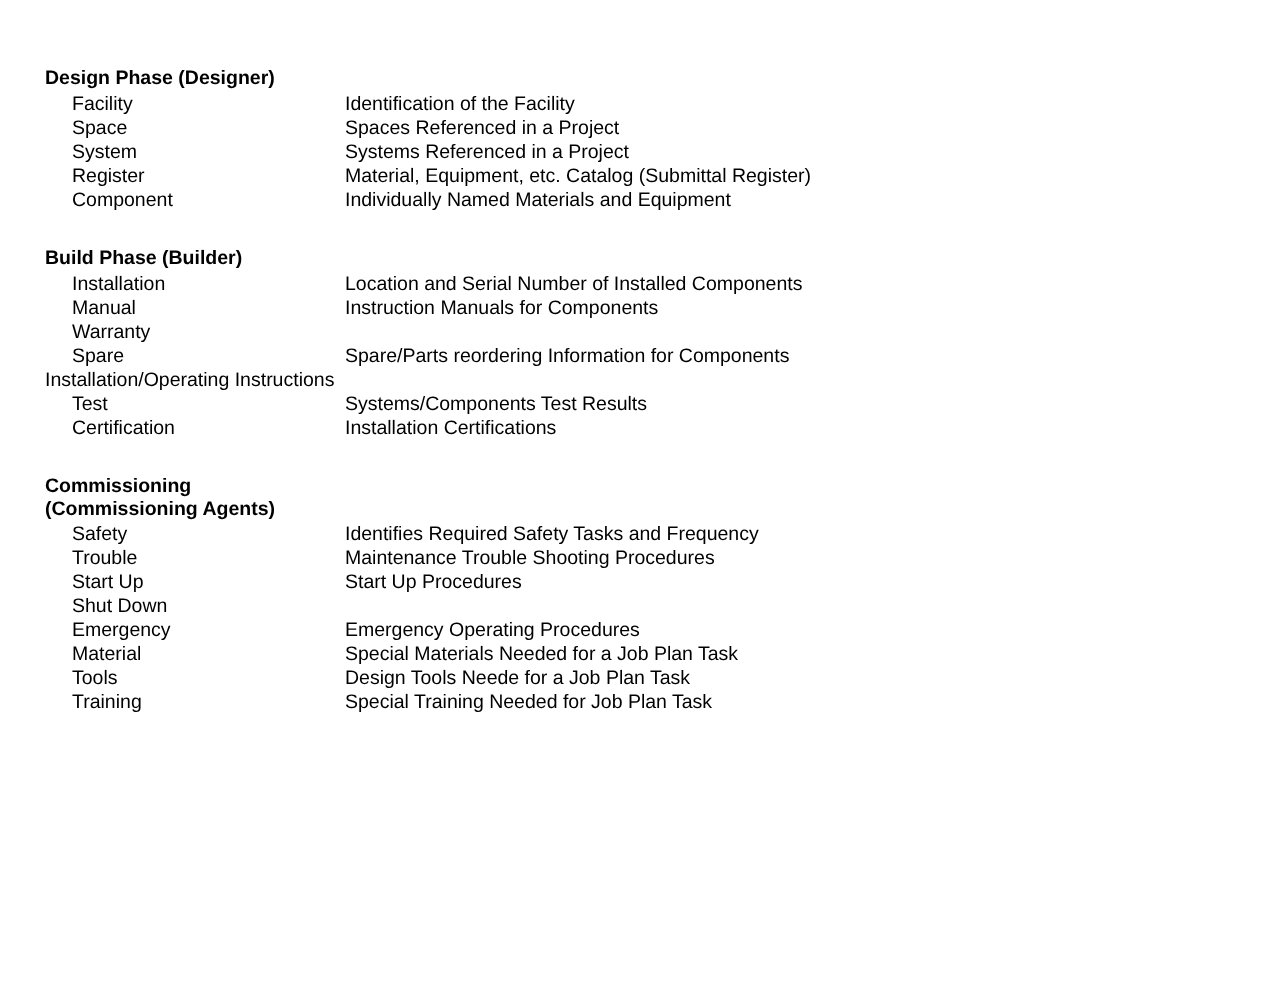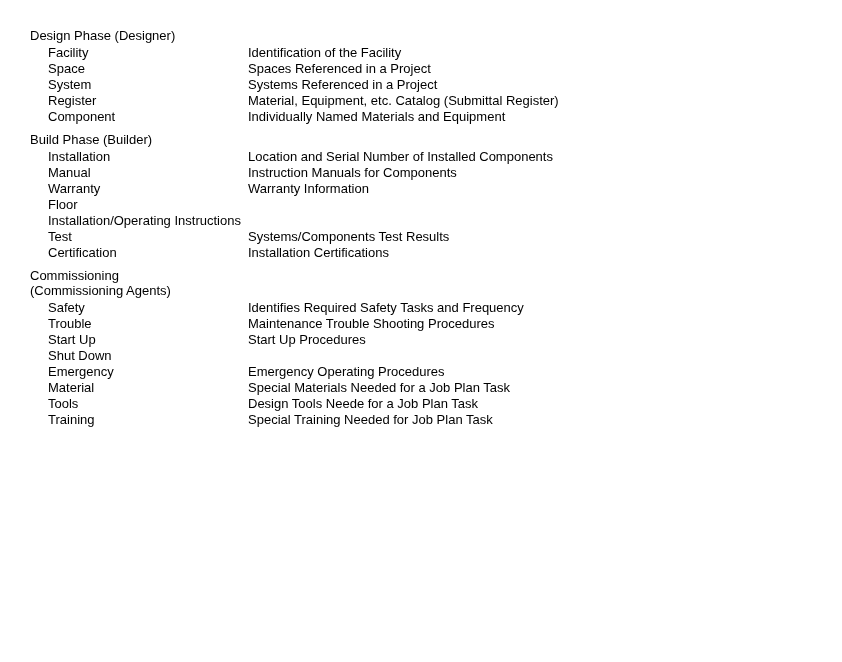--- a/index.html
+++ b/index.html
@@ -12,40 +12,39 @@
       background: #ffffff;
       font-family: Arial, sans-serif;
       font-size: 13px;
       color: #000000;
       width: 842px;
       min-height: 662px;
       padding: 20px 30px;
     }
 
     .section-header {
-      font-weight: normal;
-      margin-top: 8px;
+      font-weight: bold;
+      margin-top: 24px;
       margin-bottom: 2px;
     }
 
     .row {
       display: flex;
       margin-bottom: 1px;
       justify-content: space-between;
     }
 
     .col-left {
       width: 200px;
       padding-left: 18px;
       flex-shrink: 0;
     }
 
     .col-right {
       flex: 1;
-      margin-left: 18px;
     }
   </style>
 </head>
 <body>
 
 <div>
 
   <div>
     <div class="section-header">Design Phase (Designer)</div>
     <div class="row">
@@ -75,24 +74,24 @@
     <div class="row">
       <div class="col-left">Installation</div>
       <div class="col-right">Location and Serial Number of Installed Components</div>
     </div>
     <div class="row">
       <div class="col-left">Manual</div>
       <div class="col-right">Instruction Manuals for Components</div>
     </div>
     <div class="row">
       <div class="col-left">Warranty</div>
-      <div class="col-right">Warranty Information</div>
     </div>
     <div class="row">
-      <div class="col-left">Floor</div>
+      <div class="col-left">Spare</div>
+      <div class="col-right">Spare/Parts reordering Information for Components</div>
     </div>
     <div class="row">
       <div class="col-right">Installation/Operating Instructions</div>
     </div>
     <div class="row">
       <div class="col-left">Test</div>
       <div class="col-right">Systems/Components Test Results</div>
     </div>
     <div class="row">
       <div class="col-left">Certification</div>

